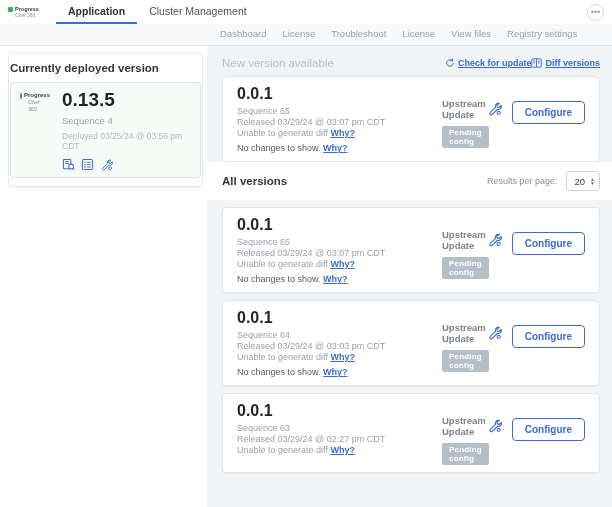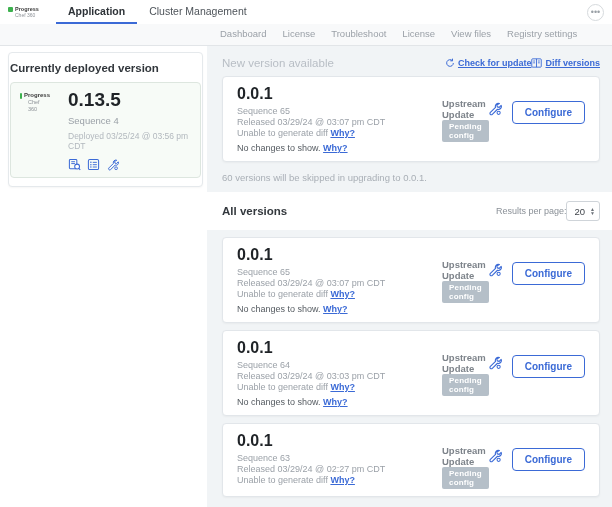--- a/index.html
+++ b/index.html
@@ -20,21 +20,21 @@
   
   .subnav{height:21px;background:#f8f9fa;border-bottom:1px solid #e2e5e8;display:flex;align-items:stretch;padding-left:214px;}
   .subnav-item{display:flex;align-items:center;padding:0 6px;margin-right:4px;font-size:9.5px;color:#9ba1a8;border-bottom:2px solid transparent;box-sizing:border-box;white-space:nowrap;cursor:pointer;}
   .subnav-item.active{color:#3f444a;font-weight:bold;border-bottom-color:#3b6ad6;}
 
   
   .content{position:relative;height:461px;}
   .left{position:absolute;left:0;top:0;bottom:0;width:207px;background:#fff;}
   .dep-card{margin:6px 4px 0 8px;border:1px solid #e5e9ec;border-radius:4px;background:#fff;box-shadow:0 1px 2px rgba(0,0,0,.04);padding:9px 1px 8px;}
   .dep-title{font-size:11.5px;font-weight:bold;color:#32373c;margin-bottom:8px;}
-  .dep-inner{border:1px solid #dde6df;border-radius:4px;background:#f7fbf7;padding:7px 9px 6px;display:grid;grid-template-columns:30px 1fr;column-gap:18px;}
+  .dep-inner{border:1px solid #dde6df;border-radius:4px;background:#f7fbf7;padding:7px 9px 6px;display:grid;grid-template-columns:30px 1fr;column-gap:12px;}
   .dep-body .v{font-size:19px;font-weight:bold;color:#1f2327;line-height:20px;}
   .dep-body .m1{font-size:9.5px;color:#9ba1a8;margin-top:5px;}
   .dep-body .m2{font-size:8.5px;color:#b2b8be;margin-top:5px;}
   .dep-icons{display:flex;gap:6px;margin-top:7px;}
   .dep-icons .ic{width:13px;height:13px;cursor:pointer;}
 
   .mini-brand{padding-top:2px;}
   .mini-brand .b1{display:flex;align-items:center;gap:2px;font-size:6px;font-weight:bold;color:#3a3a3a;line-height:7px;}
   .mini-brand .sq{width:6px;height:6px;background:#3db14e;border-radius:1px;display:inline-block;}
   .mini-brand .b2{font-size:5.5px;color:#8d9298;line-height:7px;padding-left:8px;}
@@ -48,30 +48,30 @@
   .nv-link svg{flex:none;}
 
   .vcard{margin:0 12px 0 15px;background:#fff;border:1px solid #e2e6ea;border-radius:4px;box-shadow:0 1px 2px rgba(0,0,0,.04);padding:8px 14px 7px;display:flex;align-items:flex-start;box-sizing:border-box;}
   .v-info{width:205px;flex:none;}
   .v-num{font-size:16px;font-weight:bold;color:#1f2327;line-height:18px;margin-bottom:3px;}
   .v-meta{font-size:9px;color:#9ba1a8;line-height:11px;}
   .v-changes{font-size:9px;color:#555b61;line-height:11px;margin-top:4px;}
   a.why{color:#3b6ad6;text-decoration:underline;font-weight:bold;cursor:pointer;}
   .v-mid{flex:1;min-width:0;padding-top:13px;}
   .v-type{font-size:9.5px;color:#7d838a;font-weight:bold;}
-  .badge{display:inline-block;background:#b5bfc8;color:#fff;font-size:8px;font-weight:bold;padding:2px 7px;border-radius:2px;letter-spacing:.2px;}
+  .badge{display:inline-block;margin-top:6px;background:#b5bfc8;color:#fff;font-size:8px;font-weight:bold;padding:2px 7px;border-radius:2px;letter-spacing:.2px;}
   .v-actions{flex:none;display:flex;gap:10px;padding-top:16px;}
   .wrench{width:15px;height:15px;cursor:pointer;}
   .btn{background:#fff;border:1px solid #3b6ad6;color:#3b6ad6;font-family:"Liberation Sans",sans-serif;font-size:10px;font-weight:bold;border-radius:4px;padding:5px 12px;cursor:pointer;}
 
   .skip-note{margin:10px 12px 9px 15px;font-size:9.5px;color:#a9afb6;}
 
   .av-header{background:#fff;padding:9px 12px 9px 15px;display:flex;justify-content:space-between;align-items:center;}
   .av-heading{font-size:11.5px;font-weight:bold;color:#33383d;}
-  .rpp{display:flex;align-items:center;gap:0;text-align:center;}
+  .rpp{display:flex;align-items:center;gap:9px;text-align:center;}
   .rpp-label{font-size:9px;color:#8a9097;}
   .stepper{display:flex;align-items:center;border:1px solid #cfd4d9;border-radius:3px;background:#fff;height:18px;padding:0 4px 0 7px;gap:5px;cursor:pointer;}
   .stepper .val{font-size:9.5px;color:#3f444a;}
   .stepper .arrows{display:flex;flex-direction:column;line-height:4px;font-size:5px;color:#6a7077;}
 
   .rows{padding:7px 12px 0 15px;}
   .rows .vcard{margin:0 0 7px 0;}
 </style>
 </head>
 <body>
@@ -185,21 +185,20 @@
         </div>
         <div class="v-actions">
           <svg class="wrench" viewBox="0 0 16 16">
               <path d="M13.2 2.8a3.1 3.1 0 0 0-4.1 3.9L3.6 12.2a1.45 1.45 0 1 0 2.05 2.05L11.2 8.8a3.1 3.1 0 0 0 3.9-4.1L13 6.8l-2-0.5-0.5-2z" fill="none" stroke="#3b6ad6" stroke-width="1.2" stroke-linejoin="round"></path>
               <circle cx="12.4" cy="12.6" r="1.7" fill="none" stroke="#3b6ad6" stroke-width="1.1"></circle>
             </svg>
           <button class="btn">Configure</button>
         </div>
       </div>
 
-      <div class="skip-note">60 versions will be skipped in upgrading to 0.0.1.</div>
 
       <div class="av-header">
         <div class="av-heading">All versions</div>
         <div class="rpp">
           <span class="rpp-label">Results per page:</span>
           <div class="stepper">
             <span class="val">20</span>
             <span class="arrows">
                 <span>▲</span>
                 <span>▼</span>

